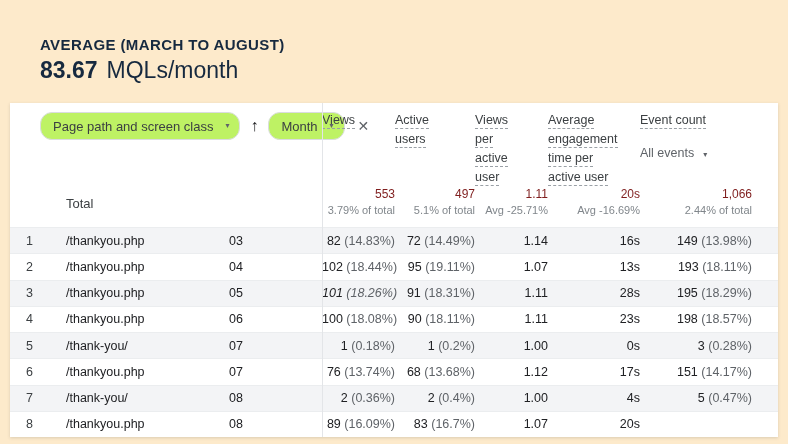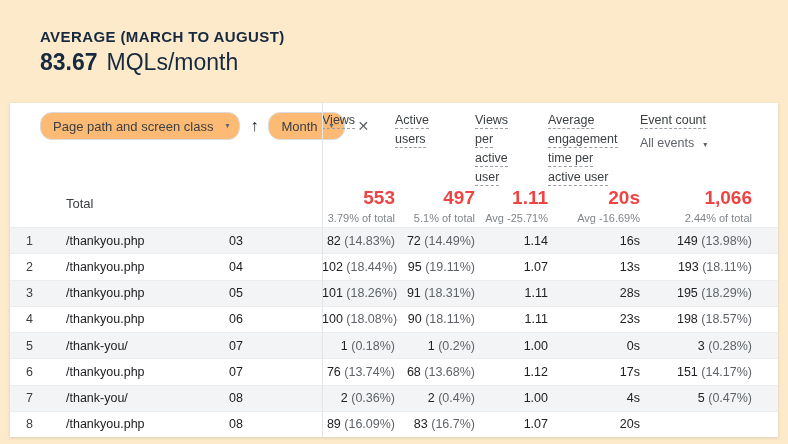--- a/index.html
+++ b/index.html
@@ -5,57 +5,57 @@
   html,body{margin:0;padding:0}
   body{
     width:788px;height:444px;overflow:hidden;
     background:#fdeacb;
     font-family:"Liberation Sans","DejaVu Sans",sans-serif;
     -webkit-font-smoothing:antialiased;
   }
   .canvas{position:relative;width:788px;height:444px}
 
   
-  .title-block{position:absolute;left:40px;top:28px}
+  .title-block{position:absolute;left:40px;top:36px}
   .subtitle{font-size:15px;font-weight:700;color:#16293f;letter-spacing:.4px}
   .metric-line{margin-top:5px;font-size:23px;color:#16293f;line-height:1.1}
   .metric-value{font-weight:700;margin-right:9px}
 
   
   .card{
     position:absolute;left:10px;top:103px;width:768px;height:334px;
     background:#fff;box-shadow:0 1px 3px rgba(60,64,67,.18);
   }
   .divider-v{position:absolute;left:312px;top:0;bottom:0;width:1px;background:#e3e5e8;z-index:3}
 
   .grid{display:grid;grid-template-columns:16px 24px 16px 1fr 107px 73px 80px 73px 92px 112px 26px}
 
   
   .header-row{height:77px;position:relative;z-index:1}
   .toolbar{grid-column:1/6;display:flex;align-items:center;align-self:start;gap:9px;padding:9px 0 0 30px}
   .chip{
     display:flex;align-items:center;gap:12px;
     border:1px solid #dadce0;border-radius:12px;height:26px;
-    padding:0 10px 0 12px;font-size:13px;color:#3c4043;background:#fdba74;cursor:pointer;white-space:nowrap;
+    padding:0 10px 0 12px;font-size:13px;color:#3c4043;background:#bef264;cursor:pointer;white-space:nowrap;
   }
   .caret{font-size:8px;color:#5f6368;line-height:1}
   .sort-arrow{font-size:16px;font-weight:700;color:#202124;cursor:pointer;padding:0 1px}
   .close-icon{font-size:14px;color:#5f6368;cursor:pointer;margin-left:4px}
 
   .col-head{padding-top:10px;text-align:left;font-size:12.5px;color:#3c4043;line-height:1.2;cursor:pointer}
   .col-head .hl{margin-bottom:4px}
   .col-head .hl span{border-bottom:1px dashed #9aa0a6;padding-bottom:1px}
-  .subdrop{color:#5f6368;margin-top:8px;white-space:nowrap}
+  .subdrop{color:#5f6368;margin-top:18px;white-space:nowrap}
   .subdrop .caret{margin-left:9px}
 
   
   .total-row{height:47px;position:relative;z-index:1}
   .total-label{grid-column:4;align-self:center;font-size:13px;color:#3c4043}
   .total-cell{text-align:right;padding-top:7px}
-  .total-main{font-size:19px;font-weight:700;color:#ef4444}
+  .total-main{font-size:12px;font-weight:400;color:#7f1d1d}
   .total-sub{font-size:11px;color:#80868b;margin-top:3px}
 
   
   .data-row{height:26.25px;box-sizing:border-box;border-top:1px solid #ebedef;align-items:center;font-size:12.5px;color:#202124;position:relative;z-index:1}
   .data-row.odd{background:#f3f4f6}
   .cell-num{grid-column:2;color:#3c4043}
   .cell-path{grid-column:4;white-space:nowrap}
   .cell-month{grid-column:5;padding-left:14px}
   .cell-metric{text-align:right;white-space:nowrap}
   .pct{color:#5f6368}
@@ -158,21 +158,21 @@
           <div class="cell-metric" style="grid-column: 6;"><span>102</span><span class="pct"> (18.44%)</span></div>
           <div class="cell-metric" style="grid-column: 7;"><span>95</span><span class="pct"> (19.11%)</span></div>
           <div class="cell-metric" style="grid-column: 8;"><span>1.07</span></div>
           <div class="cell-metric" style="grid-column: 9;"><span>13s</span></div>
           <div class="cell-metric" style="grid-column: 10;"><span>193</span><span class="pct"> (18.11%)</span></div>
         </div>
         <div class="grid data-row odd">
           <div class="cell-num">3</div>
           <div class="cell-path">/thankyou.php</div>
           <div class="cell-month">05</div>
-          <div class="cell-metric" style="grid-column: 6;"><span>101</span><span class="pct"> (18.26%)</span></div>
+          <div class="cell-metric" style="grid-column: 6; font-style: italic;"><span>101</span><span class="pct"> (18.26%)</span></div>
           <div class="cell-metric" style="grid-column: 7;"><span>91</span><span class="pct"> (18.31%)</span></div>
           <div class="cell-metric" style="grid-column: 8;"><span>1.11</span></div>
           <div class="cell-metric" style="grid-column: 9;"><span>28s</span></div>
           <div class="cell-metric" style="grid-column: 10;"><span>195</span><span class="pct"> (18.29%)</span></div>
         </div>
         <div class="grid data-row">
           <div class="cell-num">4</div>
           <div class="cell-path">/thankyou.php</div>
           <div class="cell-month">06</div>
           <div class="cell-metric" style="grid-column: 6; text-align: center;"><span>100</span><span class="pct"> (18.08%)</span></div>

